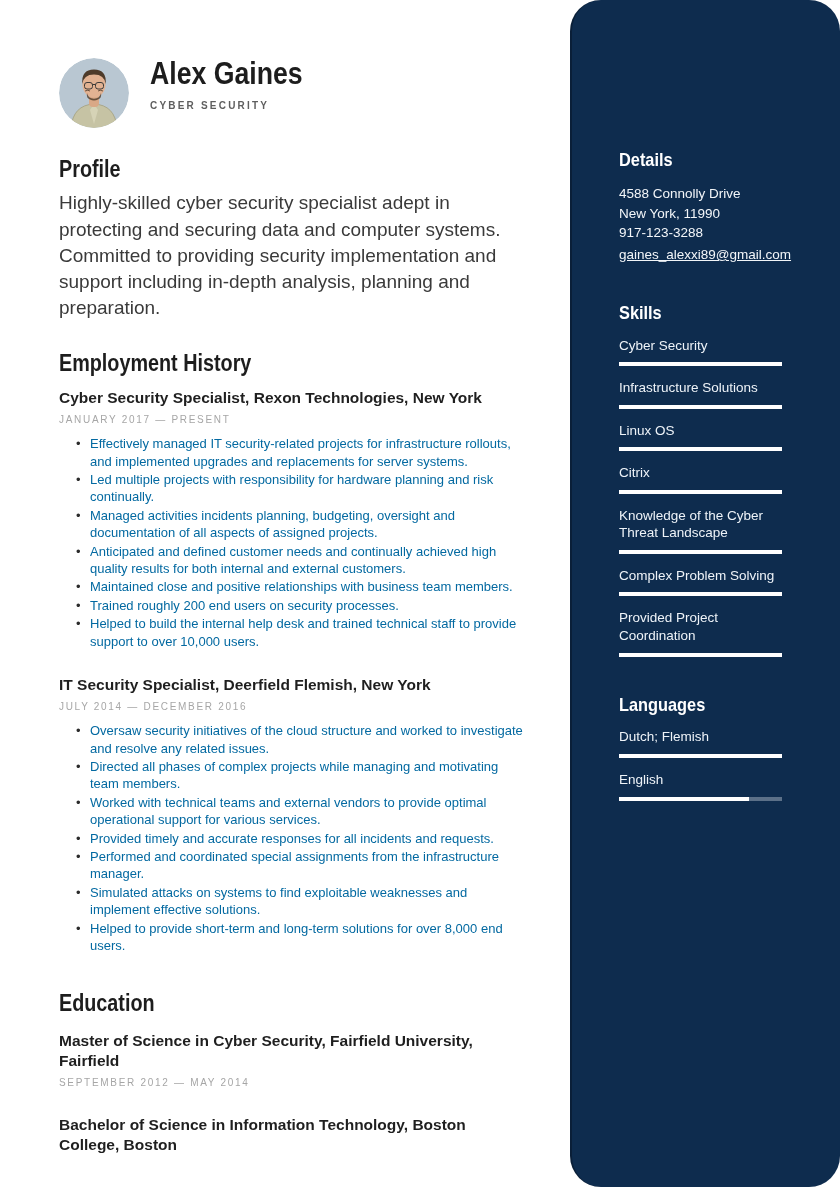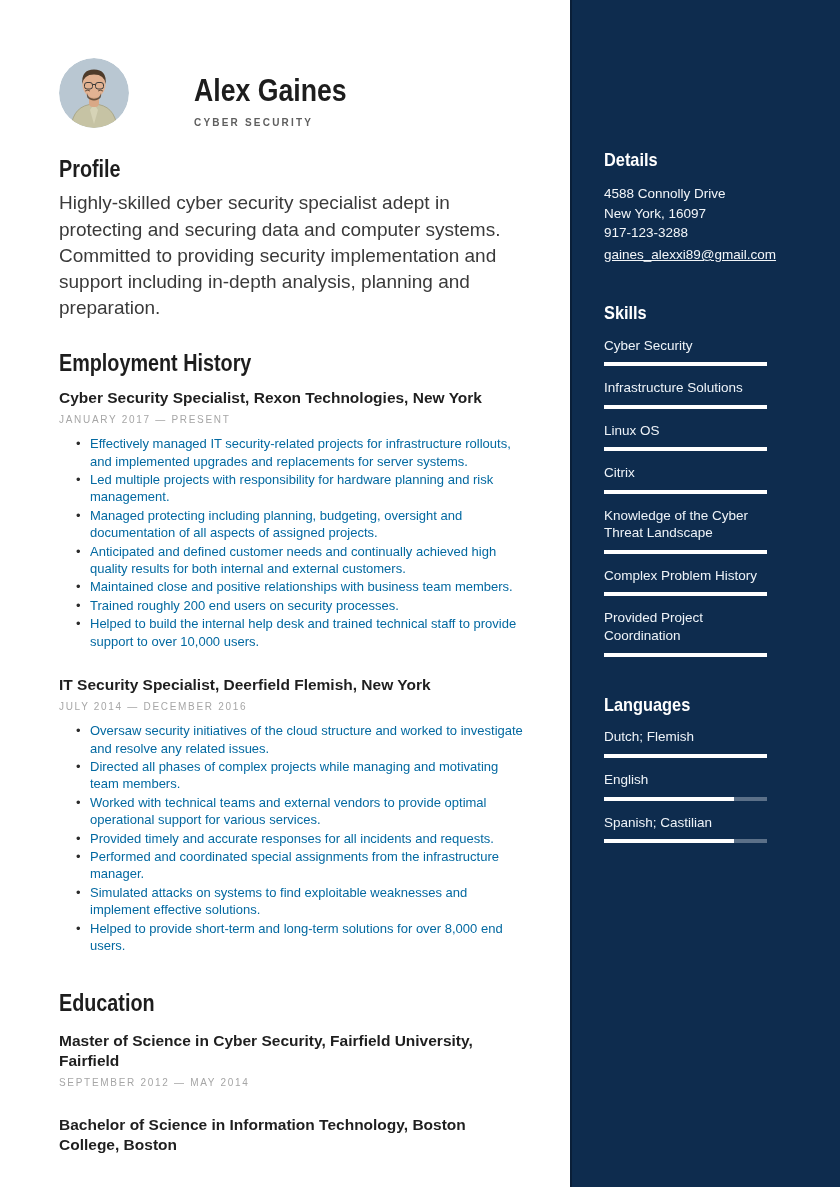--- a/index.html
+++ b/index.html
@@ -9,22 +9,23 @@
     width: 840px; height: 1187px;
     color: #3a3a3a;
   }
   .page { position: relative; width: 840px; height: 1187px; background: #ffffff; overflow: hidden; }
 
   
   .sidebar {
     position: absolute; top: 0; right: 0; width: 270px; height: 1187px;
     background: #0e2c4e;
     border-left: 2px solid rgba(0,0,0,0.28);
-    padding: 150px 60px 40px 32px;
+    padding: 150px 60px 40px 47px;
     color: #f3f6f9;
+    border-radius: 31px;
   }
   .sb-section { margin-bottom: 38px; }
   .sb-heading {
     font-size: 19px; font-weight: 700; color: #ffffff;
     margin-bottom: 13px; line-height: 1.1;
   }
   .cond { display: inline-block; transform: scaleX(0.86); transform-origin: 0 50%; white-space: nowrap; }
   .sb-line { font-size: 13.5px; line-height: 1.46; color: #f3f6f9; }
   .sb-email {
     display: inline-block; font-size: 13.5px; color: #f3f6f9;
@@ -33,21 +34,21 @@
   .skill { margin-bottom: 13px; }
   .skill-label { font-size: 13.5px; color: #eef3f8; margin-bottom: 8px; line-height: 1.3; }
   .bar { width: 163px; height: 4px; background: #5b7088; position: relative; overflow: hidden; }
   .bar-fill { height: 100%; background: #ffffff; width: 0; }
 
   
   .main {
     position: absolute; top: 0; left: 0; width: 568px; height: 1187px;
     padding: 58px 43px 30px 59px;
   }
-  .header { display: flex; align-items: flex-end; margin-bottom: 28px; gap: 44px; }
+  .header { display: flex; align-items: flex-start; margin-bottom: 28px; }
   .avatar { width: 70px; height: 70px; border-radius: 50%; overflow: hidden; flex: 0 0 70px; }
   .id-block { margin-left: 21px; }
   .name { font-size: 31px; font-weight: 700; color: #1d1d1d; line-height: 1.05; }
   .job-tag {
     font-size: 10px; font-weight: 700; letter-spacing: 2.2px;
     color: #5f5f5f; margin-top: 9px; text-transform: uppercase;
   }
   .sec-heading {
     font-size: 23px; font-weight: 700; color: #1d1d1d;
     margin-bottom: 8px; line-height: 1.15;
@@ -116,22 +117,22 @@
     </section>
 
     <section>
       <h2 class="sec-heading emp-heading"><span class="cond">Employment History</span></h2>
 
       <div class="job">
         <h3 class="entry-title">Cyber Security Specialist, Rexon Technologies, New York</h3>
         <div class="entry-dates">JANUARY 2017 — PRESENT</div>
         <ul class="bullets">
           <li>Effectively managed IT security-related projects for infrastructure rollouts, and implemented upgrades and replacements for server systems.</li>
-          <li>Led multiple projects with responsibility for hardware planning and risk management.</li>
-          <li>Managed protecting including planning, budgeting, oversight and documentation of all aspects of assigned projects.</li>
+          <li>Led multiple projects with responsibility for hardware planning and risk continually.</li>
+          <li>Managed activities incidents planning, budgeting, oversight and documentation of all aspects of assigned projects.</li>
           <li>Anticipated and defined customer needs and continually achieved high quality results for both internal and external customers.</li>
           <li>Maintained close and positive relationships with business team members.</li>
           <li>Trained roughly 200 end users on security processes.</li>
           <li>Helped to build the internal help desk and trained technical staff to provide support to over 10,000 users.</li>
         </ul>
       </div>
 
       <div class="job job2">
         <h3 class="entry-title">IT Security Specialist, Deerfield Flemish, New York</h3>
         <div class="entry-dates">JULY 2014 — DECEMBER 2016</div>
@@ -159,21 +160,21 @@
       </div>
     </section>
 
   </main>
 
   <aside class="sidebar">
 
     <section class="sb-section">
       <h2 class="sb-heading"><span class="cond">Details</span></h2>
       <p class="sb-line">4588 Connolly Drive</p>
-      <p class="sb-line">New York, 16097</p>
+      <p class="sb-line">New York, 11990</p>
       <p class="sb-line">917-123-3288</p>
       <a class="sb-email">gaines_alexxi89@gmail.com</a>
     </section>
 
     <section class="sb-section">
       <h2 class="sb-heading"><span class="cond">Skills</span></h2>
 
       <div class="skill">
         <div class="skill-label">Cyber Security</div>
         <div class="bar">
@@ -198,21 +199,21 @@
             <div class="bar-fill" style="width: 100%;"></div>
           </div>
       </div>
       <div class="skill">
         <div class="skill-label">Knowledge of the Cyber Threat Landscape</div>
         <div class="bar">
             <div class="bar-fill" style="width: 100%;"></div>
           </div>
       </div>
       <div class="skill">
-        <div class="skill-label">Complex Problem History</div>
+        <div class="skill-label">Complex Problem Solving</div>
         <div class="bar">
             <div class="bar-fill" style="width: 100%;"></div>
           </div>
       </div>
       <div class="skill">
         <div class="skill-label">Provided Project Coordination</div>
         <div class="bar">
             <div class="bar-fill" style="width: 100%;"></div>
           </div>
       </div>
@@ -226,22 +227,16 @@
         <div class="bar">
             <div class="bar-fill" style="width: 100%;"></div>
           </div>
       </div>
       <div class="skill">
         <div class="skill-label">English</div>
         <div class="bar">
             <div class="bar-fill" style="width: 80%;"></div>
           </div>
       </div>
-      <div class="skill">
-        <div class="skill-label">Spanish; Castilian</div>
-        <div class="bar">
-            <div class="bar-fill" style="width: 80%;"></div>
-          </div>
-      </div>
     </section>
 
   </aside>
 </div>
 
 </body></html>

